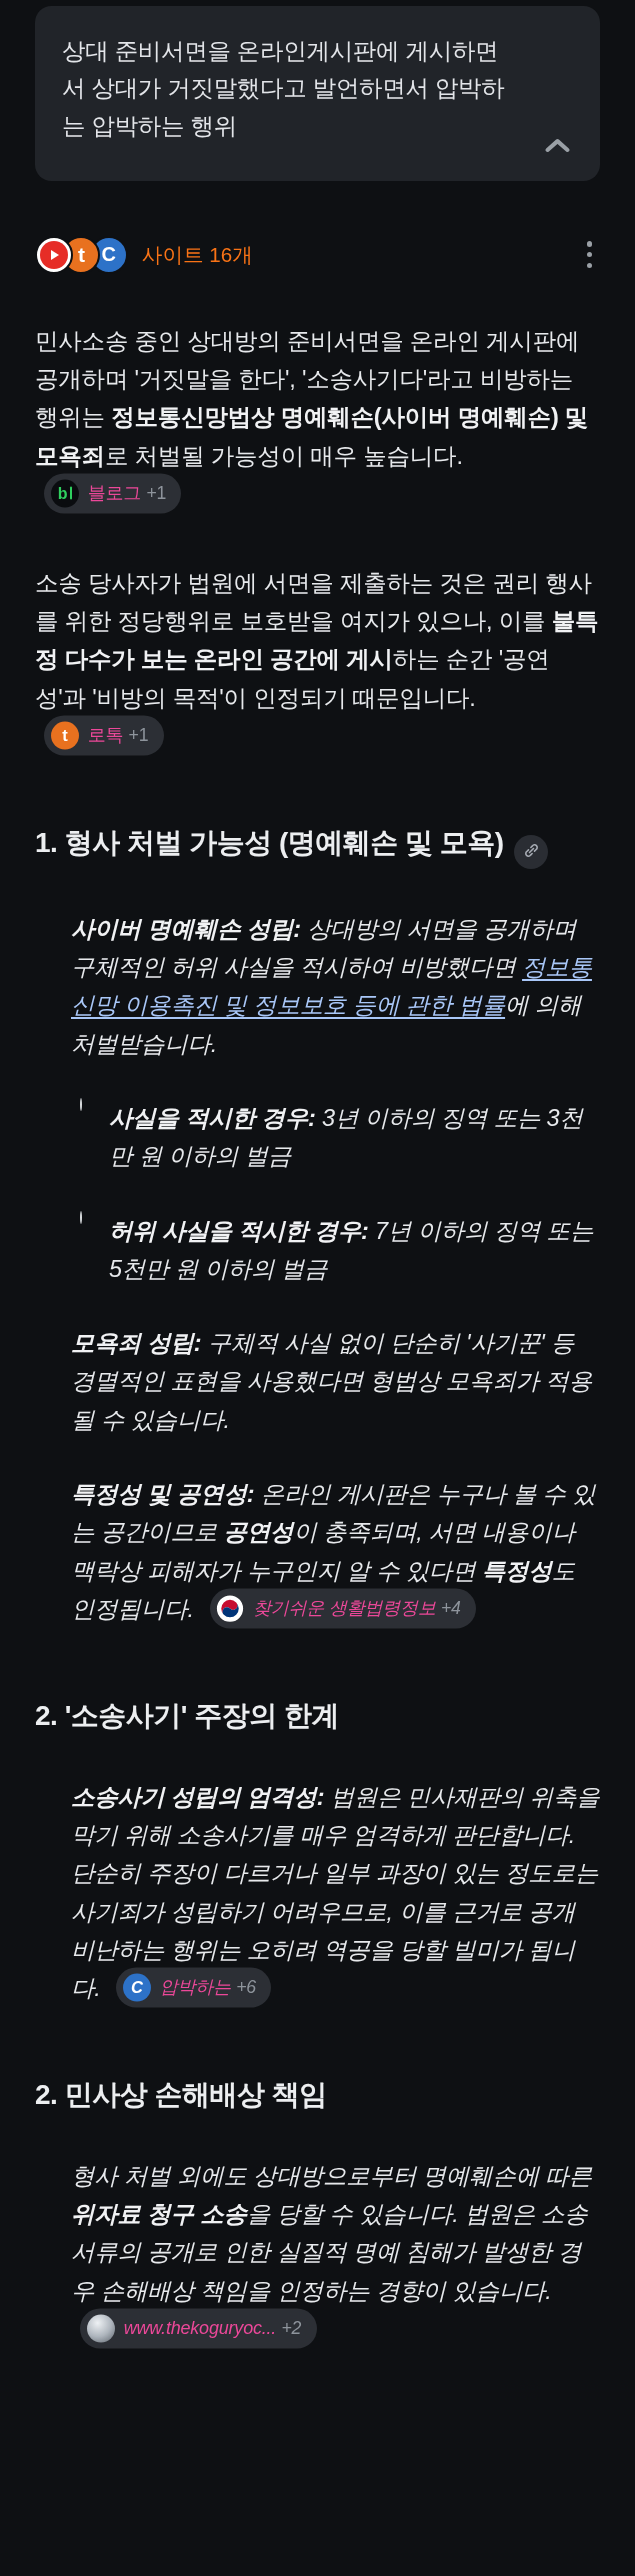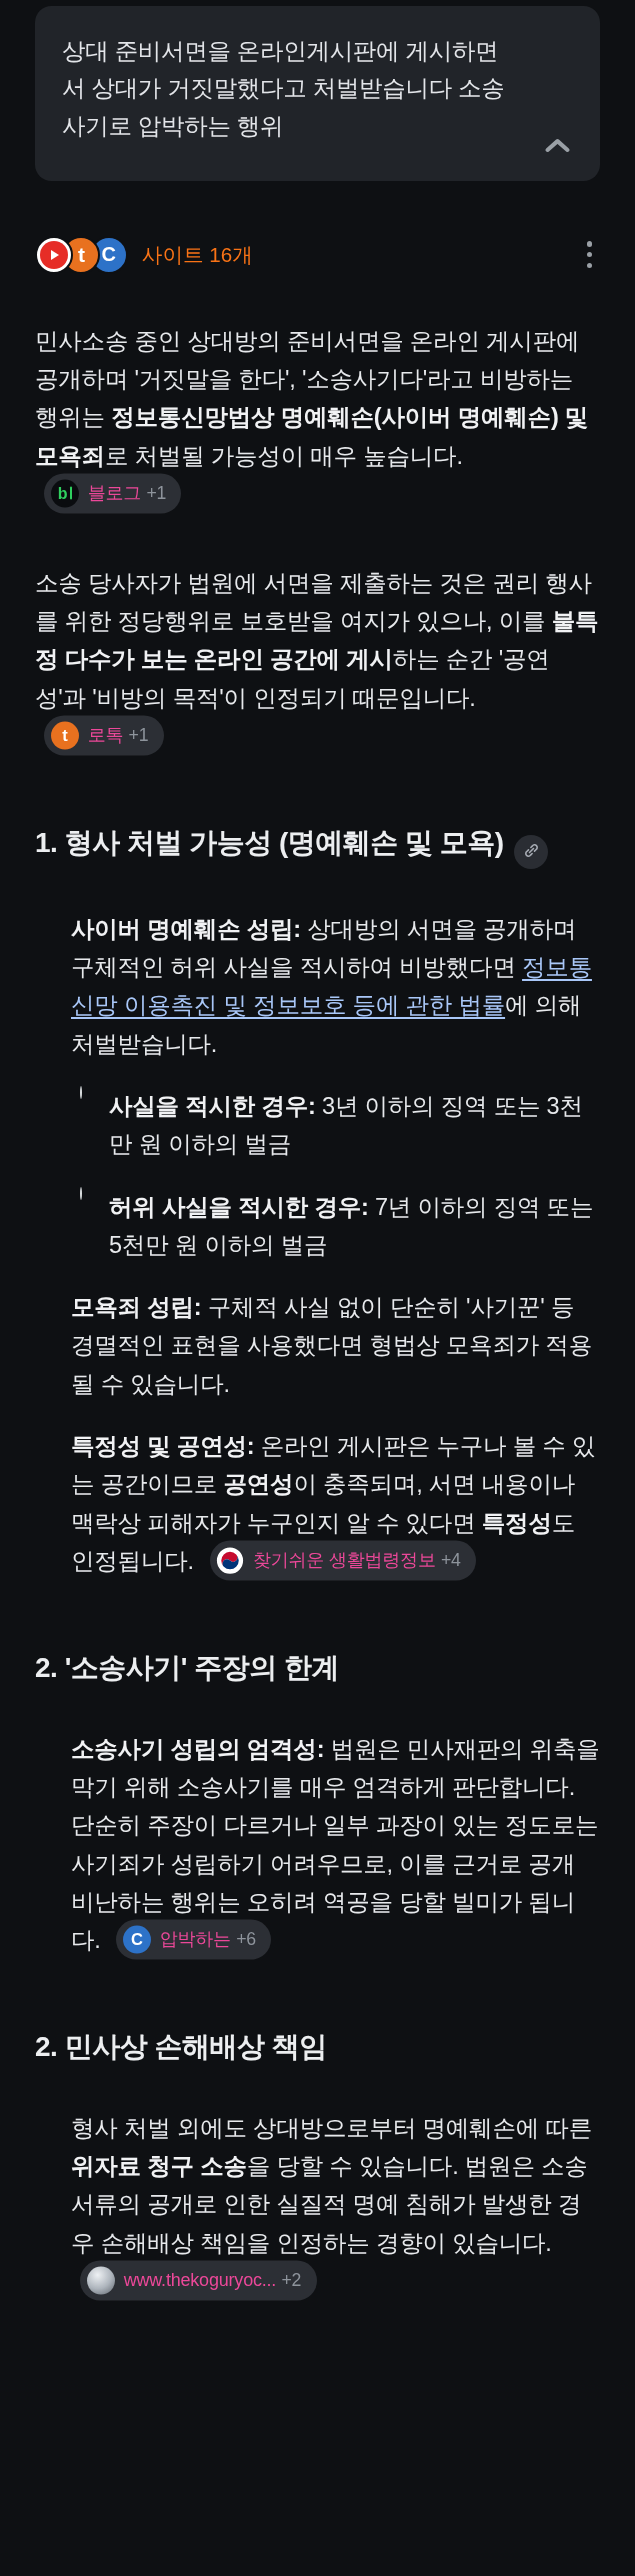--- a/index.html
+++ b/index.html
@@ -53,37 +53,37 @@
   .bi-globe { background:radial-gradient(circle at 38% 30%, #eef1f4, #aeb5bd 52%, #6f767e 88%); }
 
   
   .h-sec { font-size:28px; font-weight:700; line-height:1.5; color:#eceef0;
            margin-top:64px; letter-spacing:-0.5px; }
   .link-chip { display:inline-flex; width:34px; height:34px; border-radius:50%; background:#2a2d33;
                align-items:center; justify-content:center; margin-left:10.6px; vertical-align:-8.2px;
                border:none; cursor:pointer; }
 
   
-  .ul { margin-top:41px; }
-  .li { display:flex; margin-top:24px; }
+  .ul { margin-top:41px;font-style:italic; }
+  .li { display:flex; margin-top:36px; }
   .li:first-child { margin-top:0; }
   .li-marker { flex:0 0 36px; padding-left:7px; box-sizing:border-box; }
   .dot { width:7px; height:7px; border-radius:50%; background:#e7e9ec; margin-top:16px; }
   .li.sub { margin-left:38px; }
   .ring { width:7.6px; height:7.6px; border-radius:50%; border:1.8px solid #d8dbde;
           background:transparent; margin-top:14px; box-sizing:border-box; width:9.4px; height:9.4px; }
   .li-text { flex:1; font-size:23.5px; line-height:1.63; color:#e7e9ec; letter-spacing:-0.2px; }
 </style>
 </head>
 <body>
 
 <div class="page">
 
   <div class="q-card">
-    <div class="q-text">상대 준비서면을 온라인게시판에 게시하면서 상대가 거짓말했다고 처벌받습니다 소송사기로 압박하는 행위</div>
+    <div class="q-text">상대 준비서면을 온라인게시판에 게시하면서 상대가 거짓말했다고 발언하면서 압박하는 압박하는 행위</div>
     <button class="chevron-btn">
       <span>
         <svg width="27" height="16.5" viewBox="0 0 46 28">
           <path d="M6 22 L23 7 L40 22" fill="none" stroke="#9aa0a6" stroke-width="7" stroke-linecap="round" stroke-linejoin="round"></path>
         </svg>
       </span>
     </button>
   </div>
 
   <div class="src-row">

